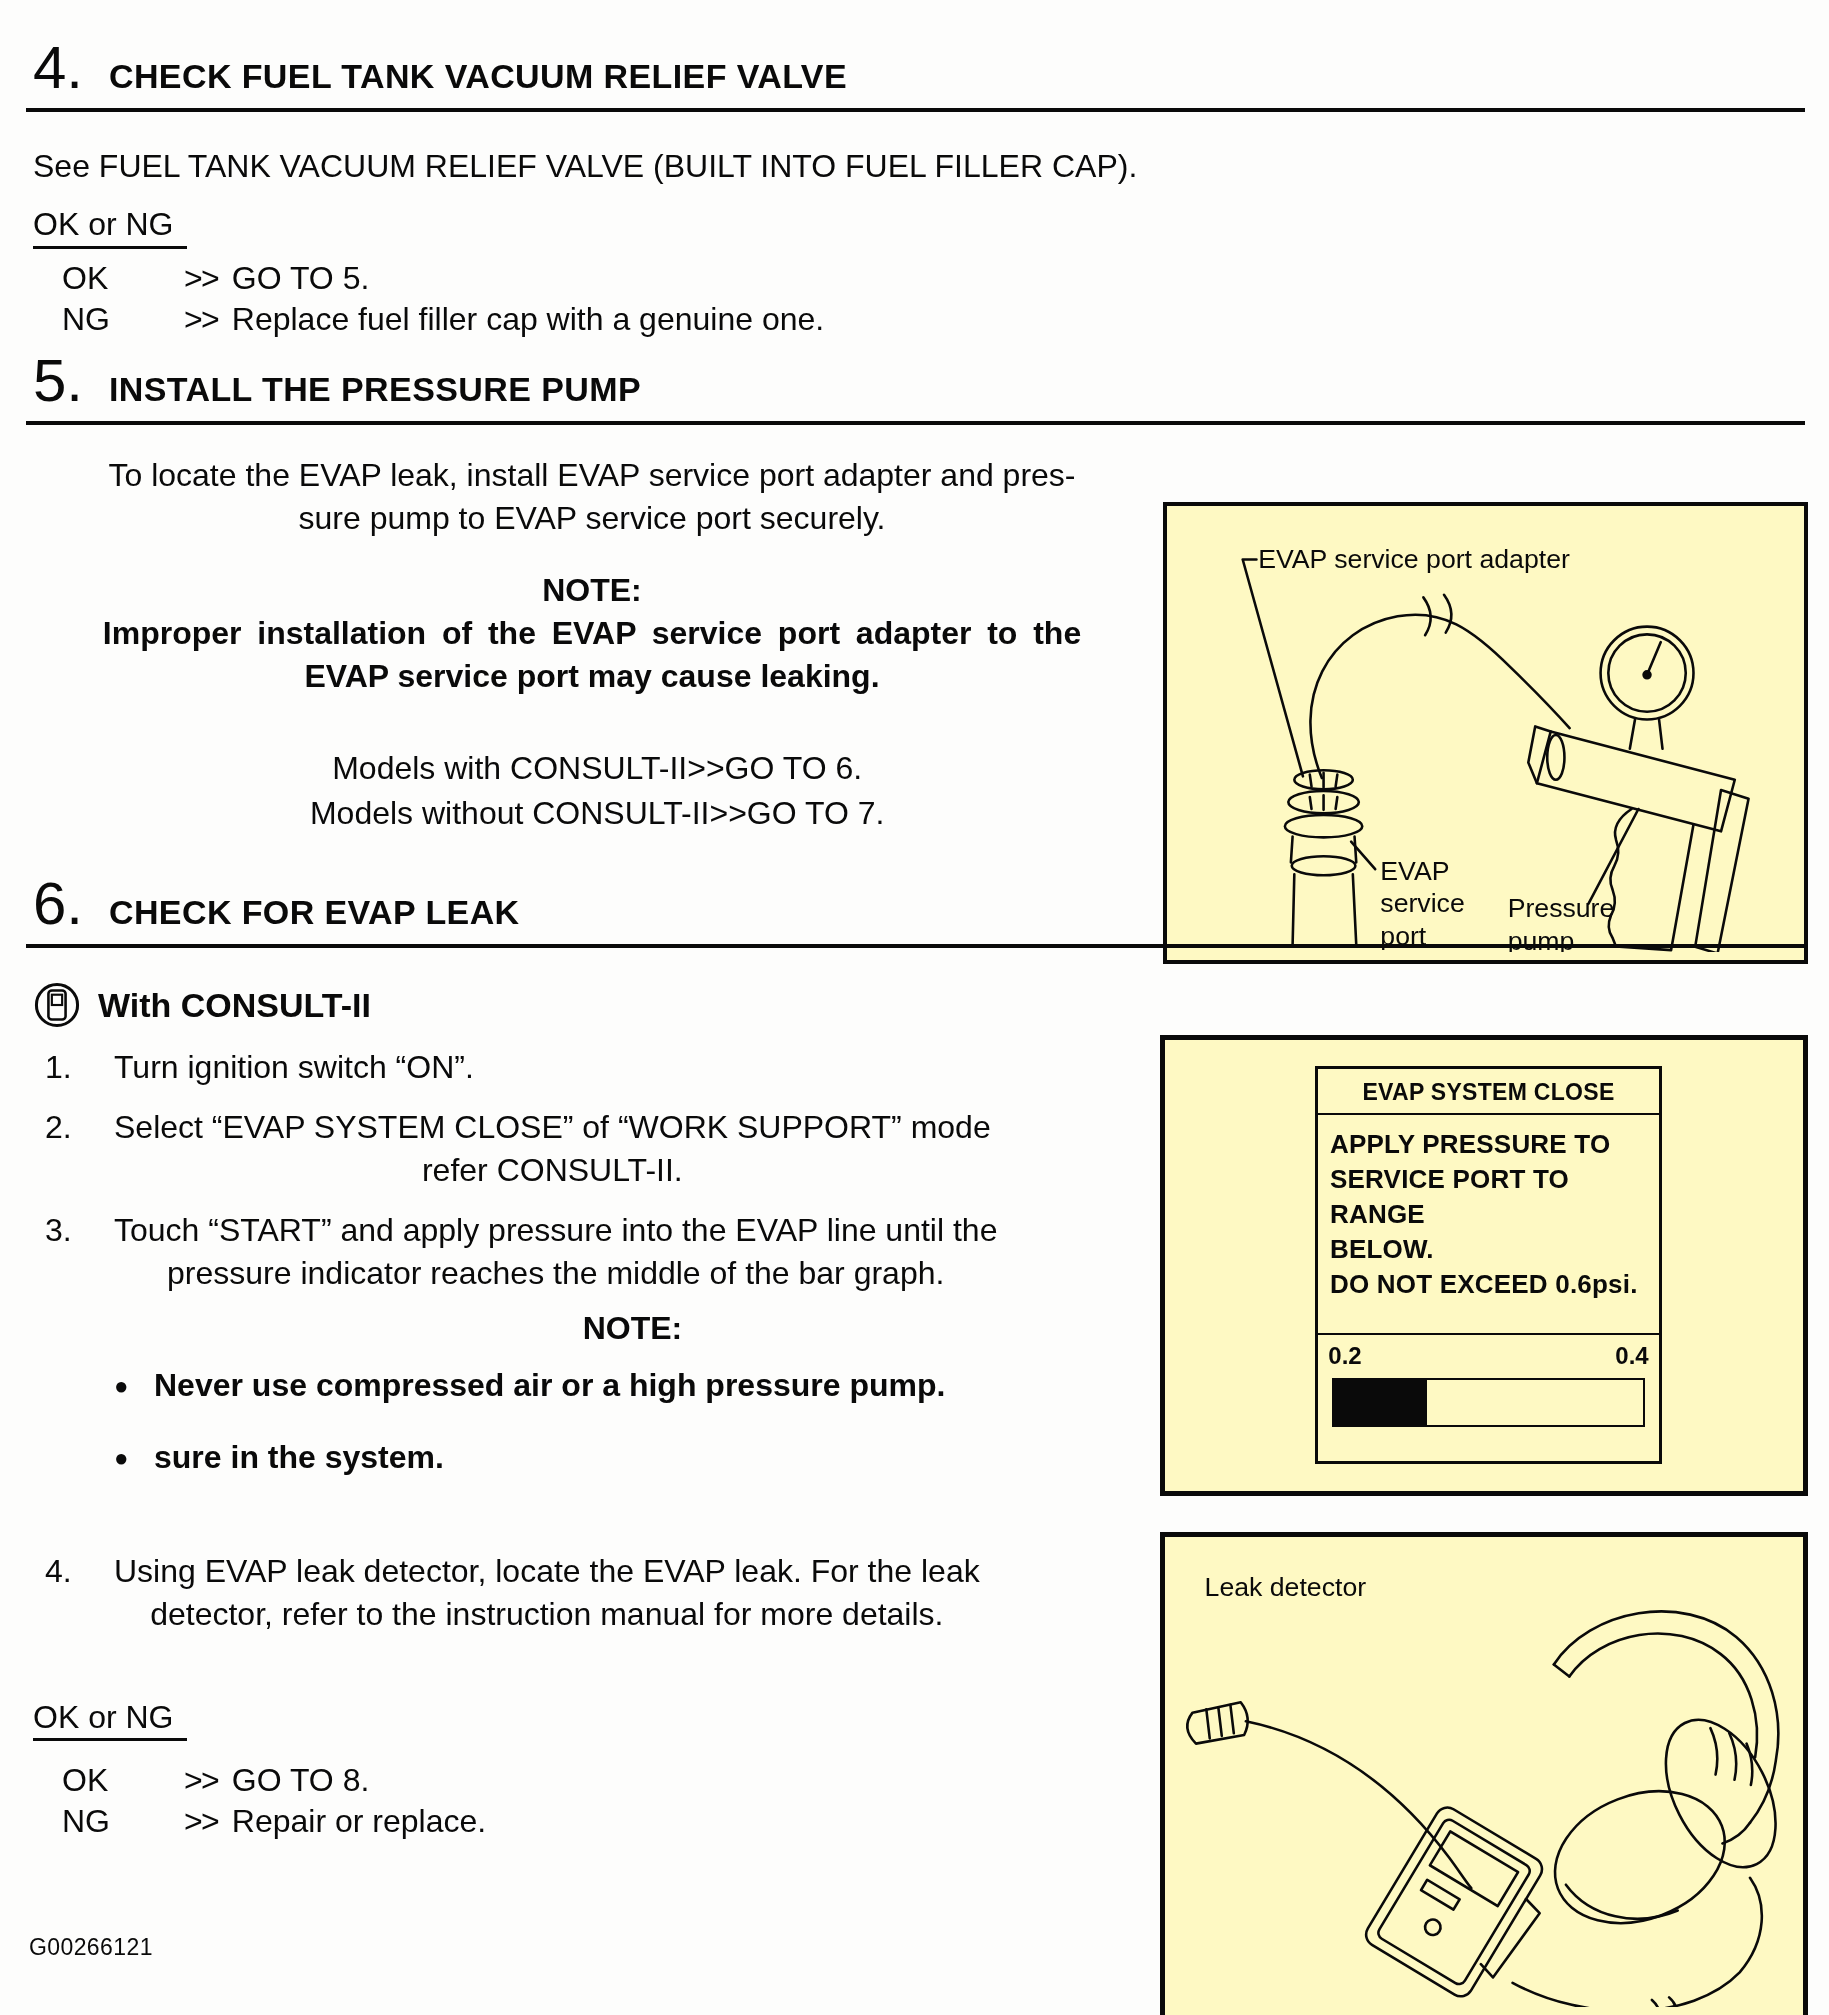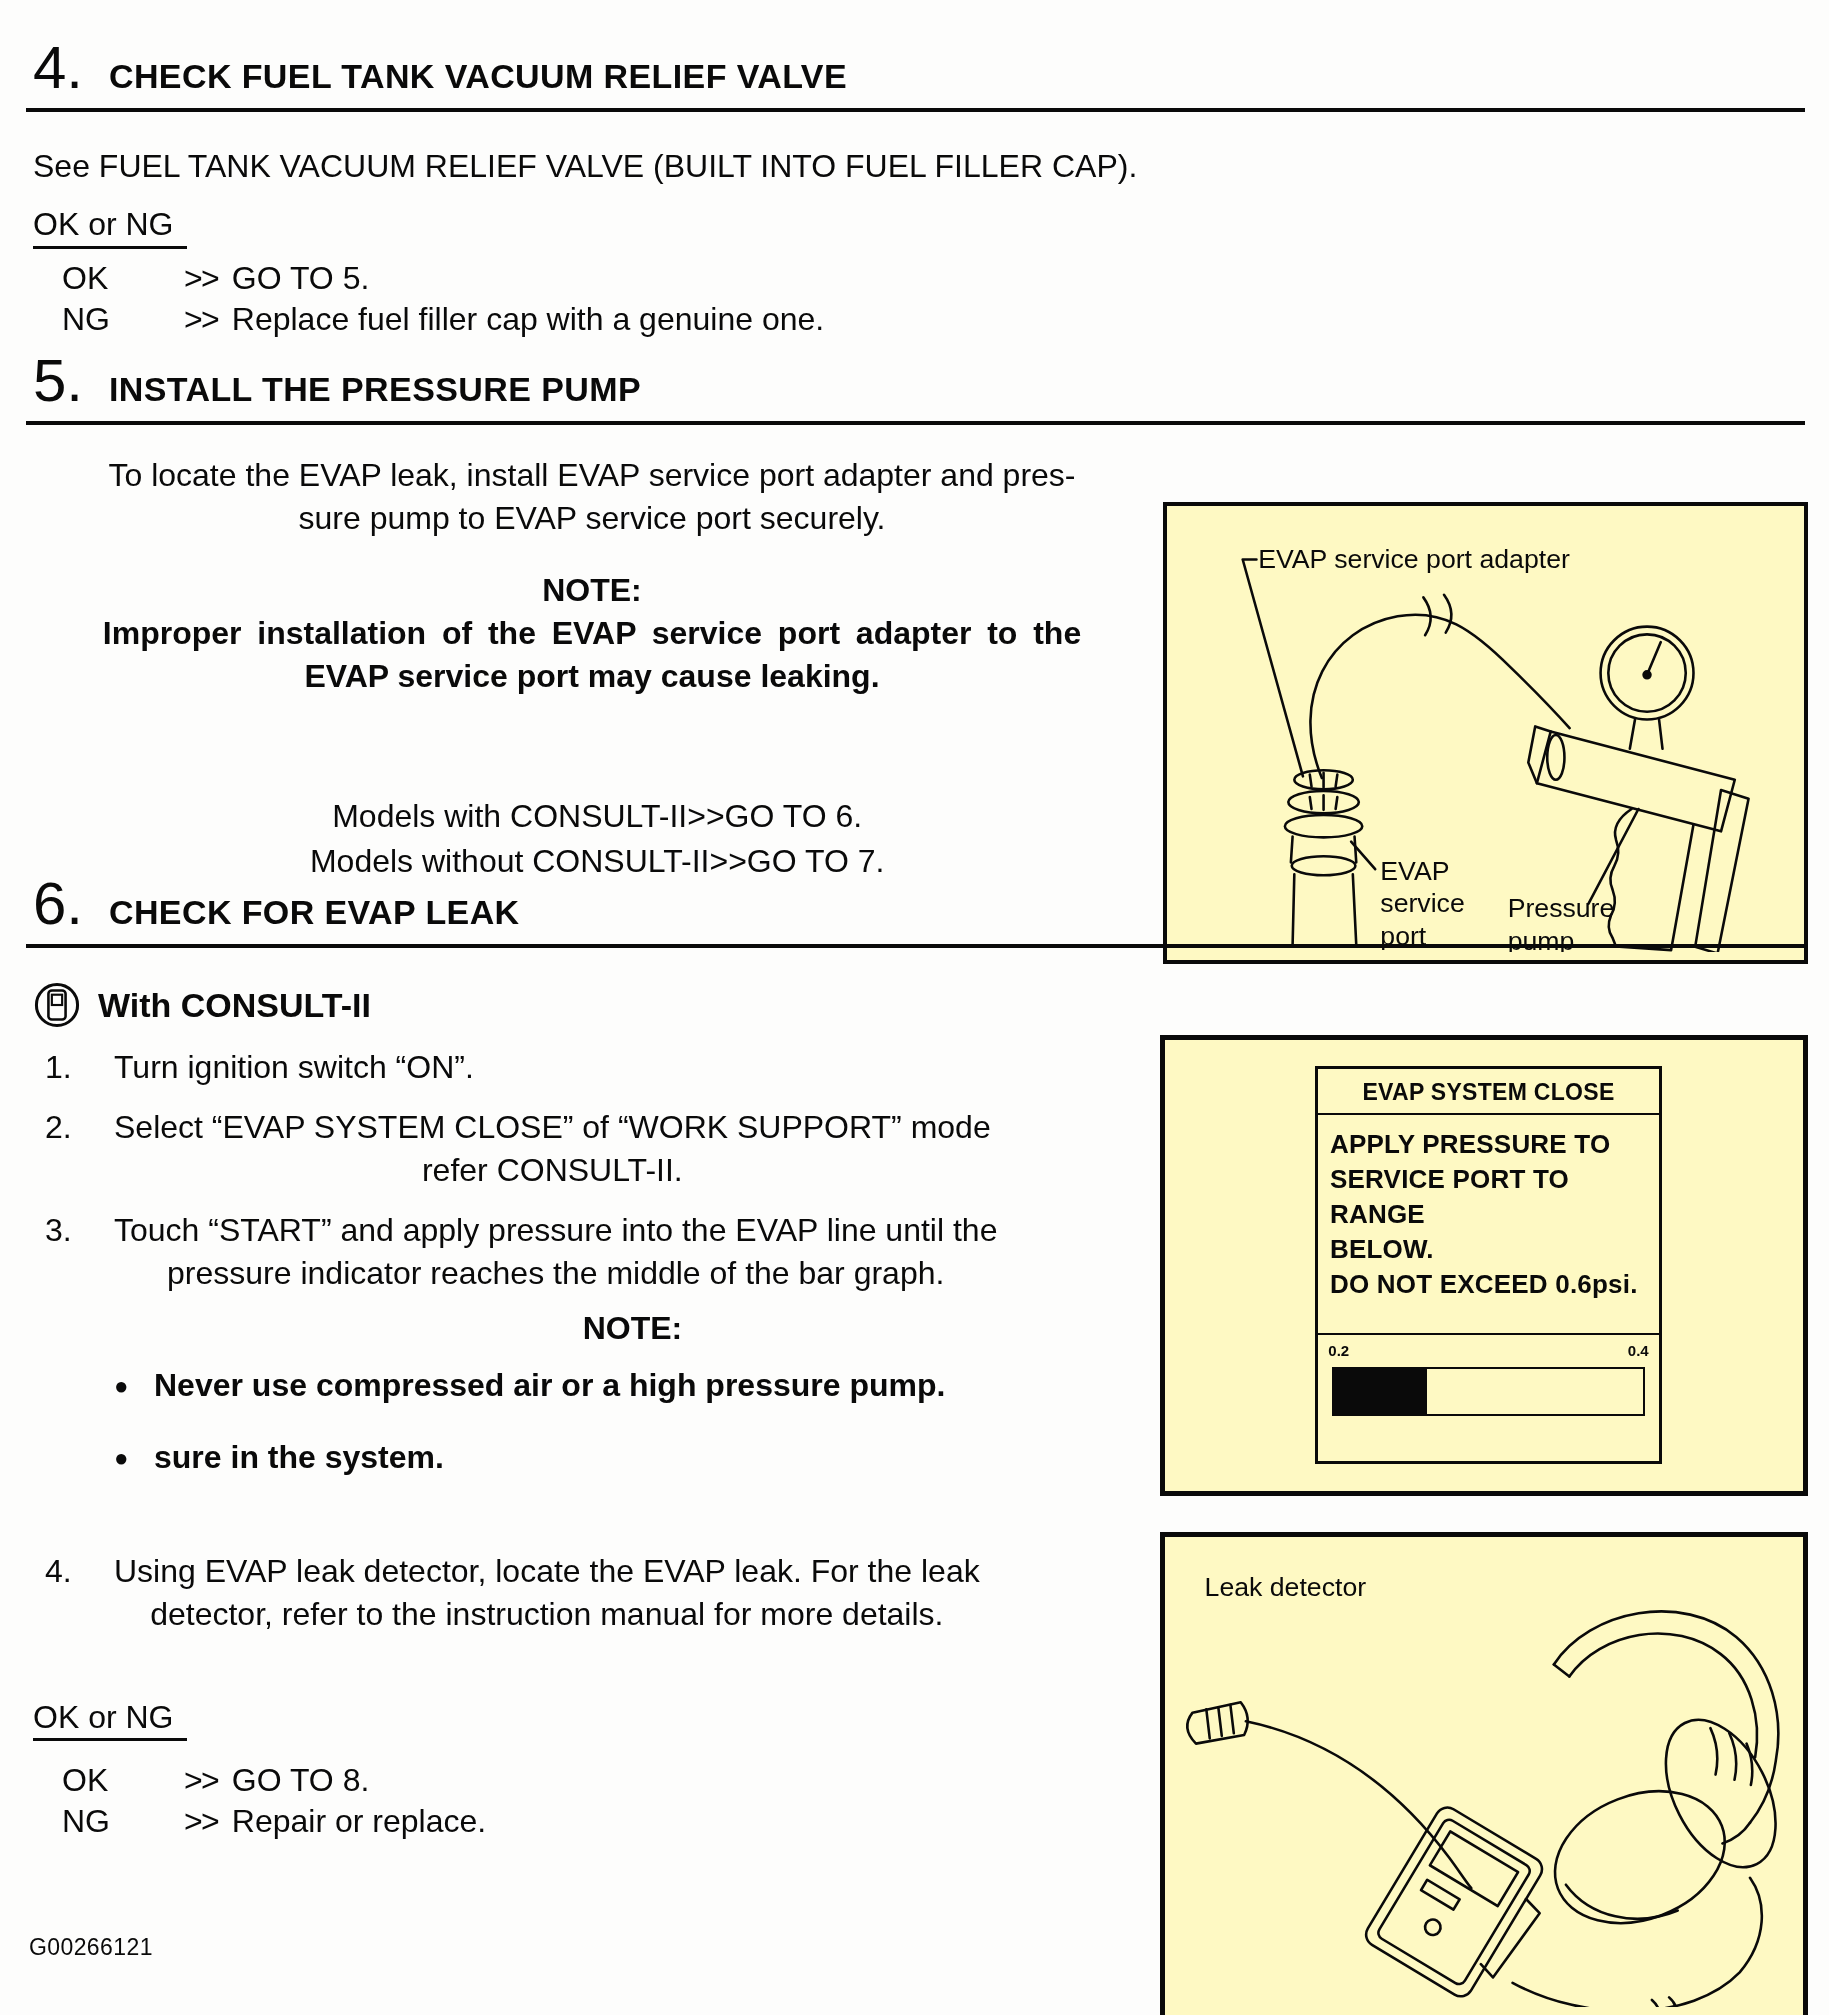--- a/index.html
+++ b/index.html
@@ -51,21 +51,21 @@
   .screen{
     position:absolute;left:150px;top:26px;width:341px;height:392px;
     border:3.4px solid #0a0a0a;
   }
   .screen-title{
     text-align:center;font-weight:bold;font-size:23px;
     padding:9.5px 0 7.7px;border-bottom:2.6px solid #0a0a0a;letter-spacing:0.3px;
   }
   .screen-body{padding:12px 12px 0;font-weight:bold;font-size:26px;line-height:35px;letter-spacing:0.2px;}
   .screen-gauge{position:absolute;left:0;right:0;bottom:0;height:126px;border-top:2.6px solid #0a0a0a;}
-  .gauge-labels{display:flex;justify-content:space-between;font-weight:bold;font-size:15px;padding:6.9px 10.3px 0;}
+  .gauge-labels{display:flex;justify-content:space-between;font-weight:bold;font-size:24px;padding:6.9px 10.3px 0;}
   .gauge-bar{position:relative;height:45px;margin:8.6px 13.8px 0;border:2.6px solid #0a0a0a;}
   .gauge-fill{position:absolute;left:0;top:0;bottom:0;background:#0a0a0a;}
   .footer-code{position:absolute;left:29px;top:1934px;font-size:23px;letter-spacing:0.4px;}
 </style>
 </head>
 <body>
 
 <div class="page">
 
   <div class="step-heading" style="top:38px;">
@@ -96,21 +96,21 @@
     <span class="step-num">5.</span>
     <span class="step-title">INSTALL THE PRESSURE PUMP</span>
   </div>
 
   <div class="abs" style="left:33px;top:454px;width:1118px;">
     <div class="tline">To locate the EVAP leak, install EVAP service port adapter and pres-</div>
     <div class="tline">sure pump to EVAP service port securely.</div>
     <div class="tline b" style="margin-top:29px;">NOTE:</div>
     <div class="tline b ws">Improper installation of the EVAP service port adapter to the</div>
     <div class="tline b">EVAP service port may cause leaking.</div>
-    <div class="models" style="margin-top:96px;margin-left:10.3px;">
+    <div class="models" style="margin-top:48px;margin-left:10.3px;">
       <div class="tline">Models with CONSULT-II&gt;&gt;GO TO 6.</div>
       <div class="tline">Models without CONSULT-II&gt;&gt;GO TO 7.</div>
     </div>
   </div>
 
   <div class="figure" style="left:1163px;top:458px;width:637px;height:454px;">
     <svg width="628" height="446" viewBox="0 0 730 518">
       <g fill="none" stroke="#0a0a0a" stroke-width="3" stroke-linecap="round" stroke-linejoin="round">
 
         <path d="M 88 62 L 104 62 M 88 62 L 158 314"></path>

